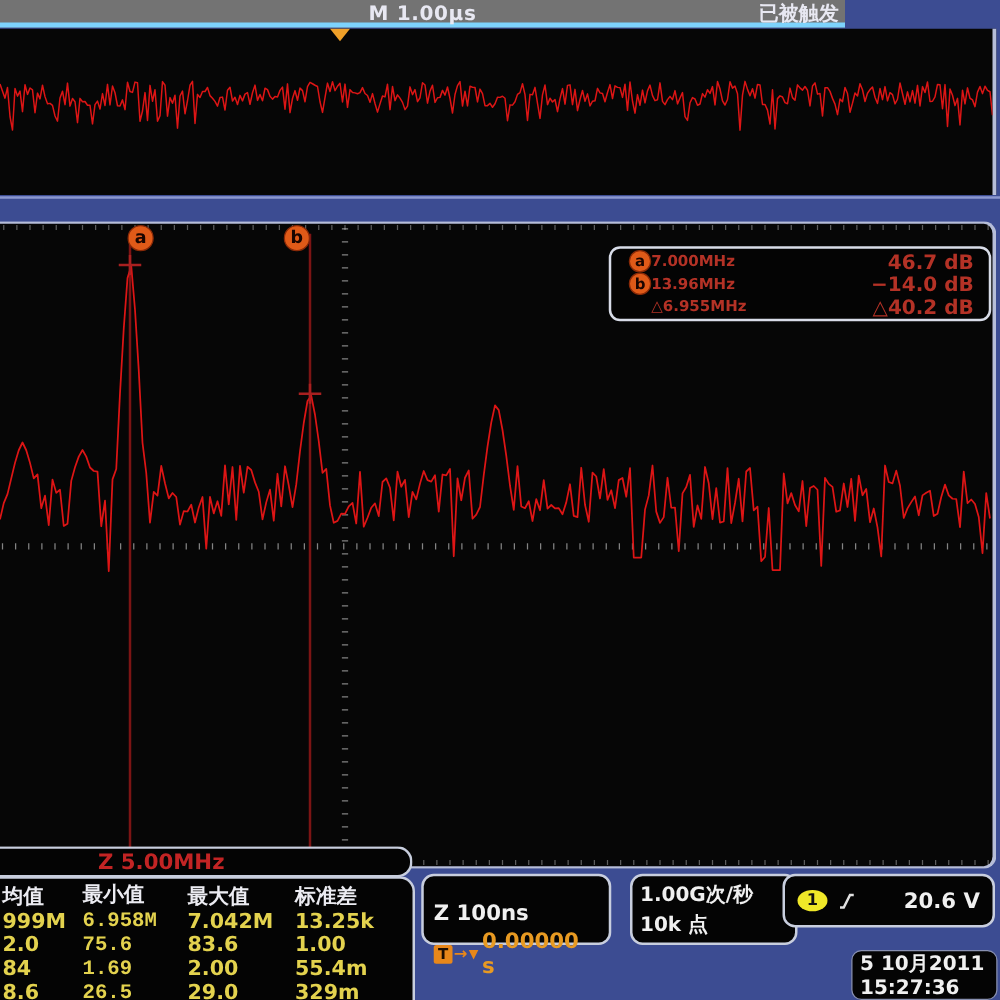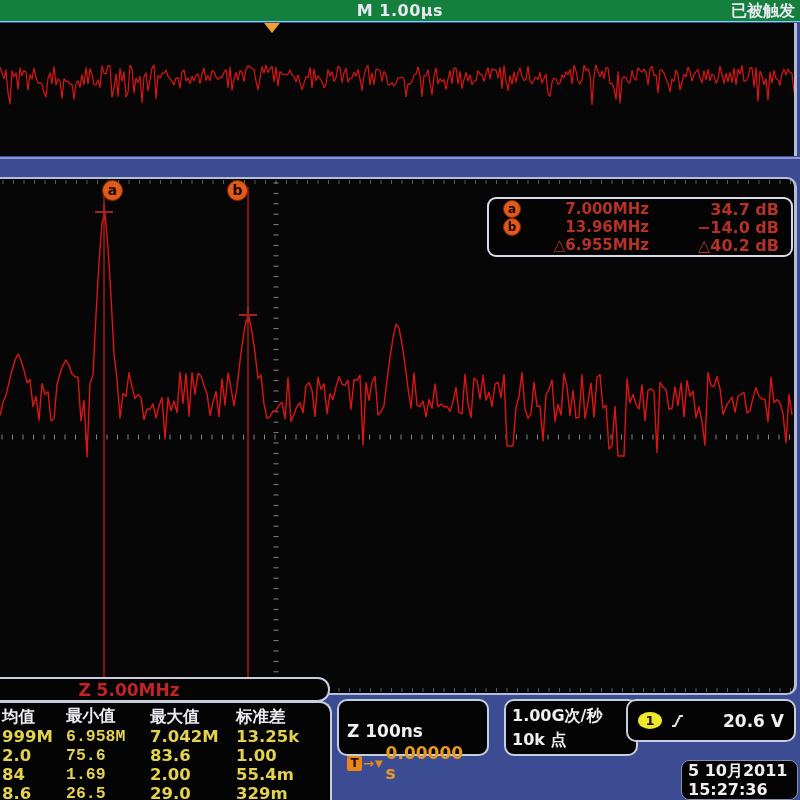--- a/index.html
+++ b/index.html
@@ -1,21 +1,21 @@
 <!DOCTYPE html>
 <html><head>
 <meta charset="utf-8">
 <style>
   html,body{margin:0;padding:0;background:#3c4c92;}
   .screen{position:relative;width:800px;height:800px;background:#3c4c92;overflow:hidden;
           font-family:"DejaVu Sans",sans-serif;font-weight:bold;}
 
   
-  .topbar{position:absolute;left:0;top:0;width:800px;height:22px;background:#15803d;
-          border-bottom:1px solid #7dd3fc;box-sizing:border-box;}
+  .topbar{position:absolute;left:0;top:0;width:676px;height:22px;background:#737373;
+          border-bottom:4px solid #7dd3fc;box-sizing:border-box;}
   .topbar .title{position:absolute;left:0;right:0;top:1px;text-align:center;
           color:#e8e8f2;font-size:16px;letter-spacing:.5px;}
   .topbar .status{position:absolute;right:5px;top:1px;color:#e8e8f2;font-size:16px;}
 
   
   .trig-tri{position:absolute;left:264px;top:23px;width:0;height:0;
           border-left:8px solid transparent;border-right:8px solid transparent;
           border-top:10px solid #f0a028;}
 
   
@@ -38,21 +38,21 @@
 
   
   .readout{position:absolute;left:487px;top:18px;width:306px;height:60px;
         background:rgba(4,4,4,.92);border:2px solid #d8dce8;border-radius:9px;
         box-sizing:border-box;display:flex;flex-direction:column;justify-content:space-evenly;
         padding:1px 0;}
   .rrow{display:flex;align-items:center;height:18px;}
   .rbadge{width:16px;height:16px;border-radius:50%;background:#e05a18;border:1px solid #8a2a08;
         color:#1a0500;font-size:12px;line-height:16px;text-align:center;margin-left:14px;flex:none;}
   .rbadge.hidden{visibility:hidden;}
-  .rfreq{width:128px;text-align:right;color:#b43226;font-size:15px;}
+  .rfreq{width:128px;text-align:left;color:#b43226;font-size:12px;}
   .rdb{margin-left:auto;padding-right:12px;color:#b43226;font-size:16px;}
 
   
   .zbox{position:absolute;left:0;top:677px;width:330px;height:25px;background:#040404;
         border:2px solid #c8cede;border-left:none;border-radius:0 12px 12px 0;box-sizing:border-box;
         display:flex;align-items:center;}
   .zbox span{width:100%;text-align:center;padding-right:70px;box-sizing:border-box;
         color:#c22424;font-size:17px;}
 
   
@@ -118,21 +118,21 @@
         <path d="M95,33H113 M104,25V41" stroke="#a82020" stroke-width="2" fill="none"></path>
         <path d="M239,136H257 M248,128V144" stroke="#a82020" stroke-width="2" fill="none"></path>
       </svg>
     <div class="marker-badge" id="badge-a">a</div>
     <div class="marker-badge" id="badge-b">b</div>
 
     <div class="readout">
       <div class="rrow">
         <span class="rbadge">a</span>
         <span class="rfreq">7.000MHz</span>
-        <span class="rdb">34.7 dB</span>
+        <span class="rdb">46.7 dB</span>
       </div>
       <div class="rrow">
         <span class="rbadge">b</span>
         <span class="rfreq">13.96MHz</span>
         <span class="rdb">−14.0 dB</span>
       </div>
       <div class="rrow">
         <span class="rbadge hidden"></span>
         <span class="rfreq">△6.955MHz</span>
         <span class="rdb">△40.2 dB</span>

